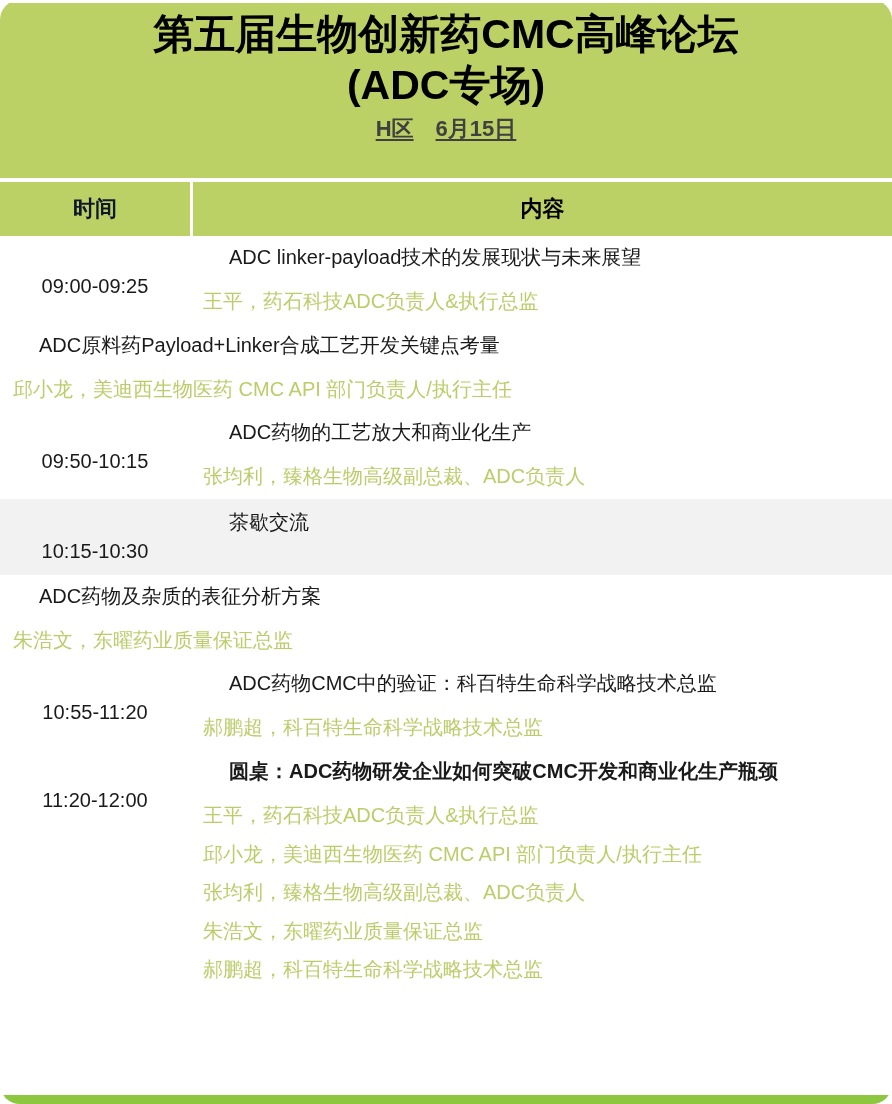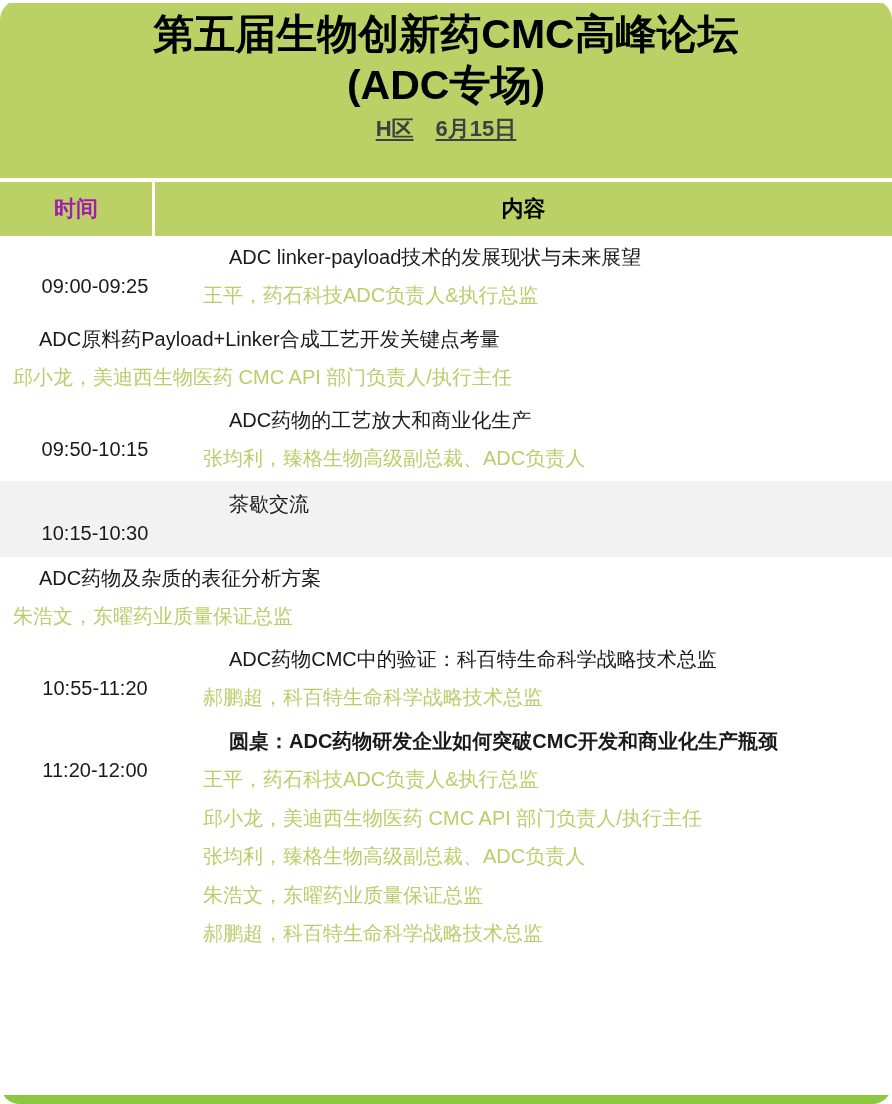--- a/index.html
+++ b/index.html
@@ -62,28 +62,28 @@
   
   .thead {
     position: absolute;
     left: 0;
     top: 182px;
     width: 892px;
     height: 54px;
     display: flex;
   }
   .th-time {
-    width: 152px;
+    width: 190px;
     background: #bcd165;
     display: flex;
     align-items: center;
     justify-content: center;
     font-size: 22px;
     font-weight: bold;
-    color: #a21caf;
+    color: #0f172a;
   }
   .th-gap {
     width: 3px;
     background: #ffffff;
   }
   .th-content {
     flex: 1;
     background: #bcd165;
     display: flex;
     align-items: center;
@@ -135,21 +135,21 @@
     color: #1a1a1a;
     margin-left: 26px;
   }
   .topic.bold {
     font-weight: bold;
   }
   .speaker {
     font-size: 20px;
     line-height: 1.48;
     color: #bdcc6b;
-    margin-top: 9px;
+    margin-top: 15px;
   }
   .speaker + .speaker {
     margin-top: 9px;
   }
 
   
   .footer-bar {
     position: absolute;
     left: 0;
     bottom: 0;

